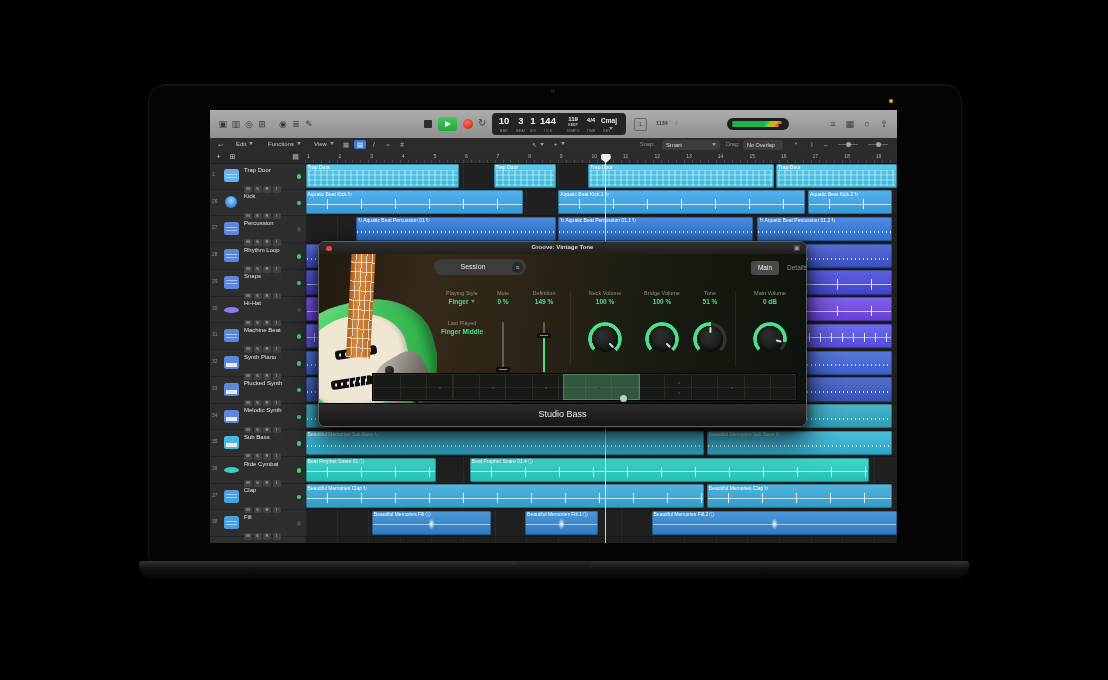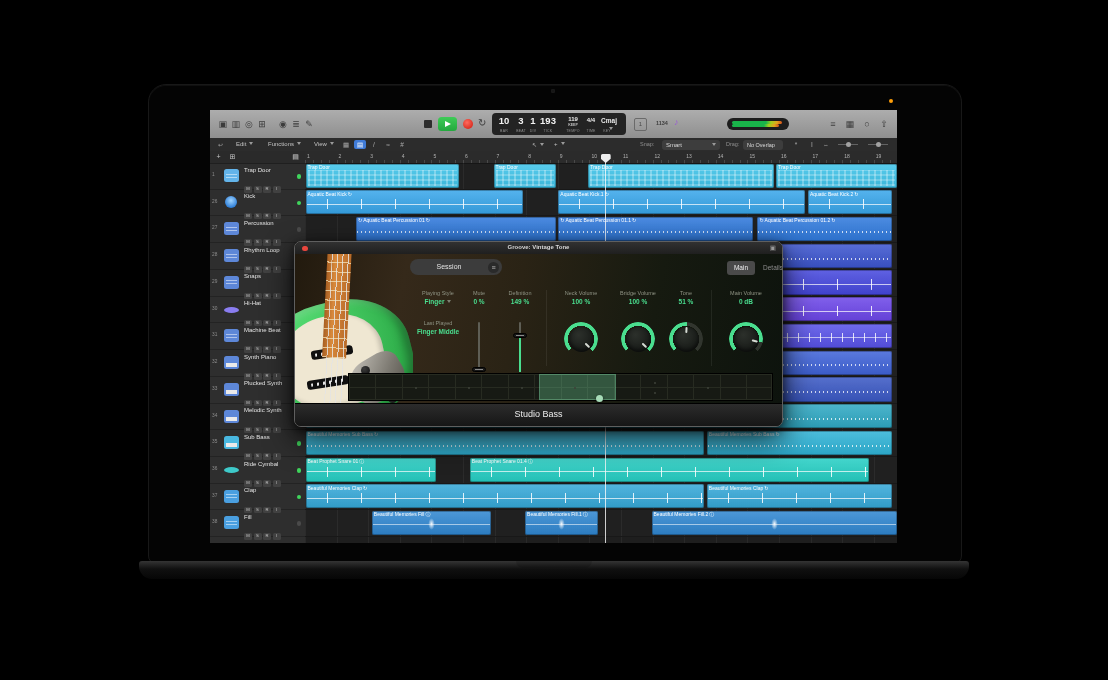--- a/index.html
+++ b/index.html
@@ -104,21 +104,21 @@
       background-image:repeating-linear-gradient(90deg,rgba(255,255,255,.75) 0 1px,transparent 1px 4px);
       background-size:100% 2px;background-position:0 55%;background-repeat:no-repeat;}
   .tex-blip::before{inset:4px 1px 2px;
       background-image:radial-gradient(ellipse 5px 9px at 50% 50%,rgba(255,255,255,.95),transparent 65%),
                        linear-gradient(rgba(255,255,255,.55),rgba(255,255,255,.55));
       background-size:100% 100%,100% 1px;background-position:0 50%,0 50%;background-repeat:no-repeat,no-repeat;}
   .playhead{position:absolute;top:3px;bottom:0;width:1px;background:rgba(250,250,250,.8);z-index:5;}
   .ph-marker{position:absolute;top:3px;width:10px;height:9px;background:#ededed;z-index:6;
       clip-path:polygon(0 0,100% 0,100% 52%,50% 100%,0 52%);border-radius:1.5px;}
   
-  .plugin{position:absolute;left:84px;top:131px;width:489px;height:186px;border-radius:7px;
+  .plugin{position:absolute;left:108px;top:131px;width:489px;height:186px;border-radius:7px;
       border:1px solid #5f5f5f;box-sizing:border-box;z-index:10;background:#15130d;
       box-shadow:0 12px 30px rgba(0,0,0,.8),0 3px 10px rgba(0,0,0,.6);}
   .ptitle{position:absolute;left:0;top:0;right:0;height:12px;background:linear-gradient(#313131,#1f1f1f);
       border-radius:6px 6px 0 0;border-bottom:1px solid #000;}
   .ptitle-text{position:absolute;left:0;right:0;top:2px;text-align:center;font-size:6px;font-weight:bold;color:#d6d6d6;}
   .pclose{position:absolute;left:7px;top:3.5px;width:5.5px;height:5.5px;border-radius:50%;background:#e8463d;}
   .plink{position:absolute;right:6px;top:2px;font-size:6.5px;color:#9a9a9a;}
   .pbody{position:absolute;left:0;top:12px;width:100%;height:152px;
       background:linear-gradient(100deg,#221a0e 0%,#35291a 22%,#2a2315 45%,#161a10 72%,#0d130d 100%);overflow:hidden;}
   .session{position:absolute;left:115px;top:5px;width:92px;height:16px;background:#3c3c3c;border-radius:8px;}
@@ -206,21 +206,21 @@
       <div class="tp-rec"></div>
       <div class="tp-cycle">↻</div>
 
       <div class="lcd">
         <div class="lcd-fig" style="left:4px;width:16px;">10</div>
         <div class="lcd-sub" style="left:4px;width:16px;">BAR</div>
         <div class="lcd-fig" style="left:24px;width:10px;">3</div>
         <div class="lcd-sub" style="left:24px;width:10px;">BEAT</div>
         <div class="lcd-fig" style="left:37px;width:8px;">1</div>
         <div class="lcd-sub" style="left:37px;width:8px;">DIV</div>
-        <div class="lcd-fig" style="left:47px;width:18px;">193</div>
+        <div class="lcd-fig" style="left:47px;width:18px;">144</div>
         <div class="lcd-sub" style="left:47px;width:18px;">TICK</div>
         <div class="lcd-mid" style="left:72px;width:18px;top:3px;font-size:6px;">119</div>
         <div class="lcd-mid" style="left:72px;width:18px;top:9.5px;font-size:3.5px;color:#bdbdbd;">KEEP</div>
         <div class="lcd-sub" style="left:72px;width:18px;">TEMPO</div>
         <div class="lcd-mid" style="left:92px;width:14px;top:4px;font-size:6px;">4/4</div>
         <div class="lcd-sub" style="left:92px;width:14px;">TIME</div>
         <div class="lcd-mid" style="left:106px;width:22px;top:4px;font-size:6.5px;"><span>Cmaj</span><span class="chev"></span></div>
         <div class="lcd-sub" style="left:104px;width:22px;">KEY</div>
       </div>
 

